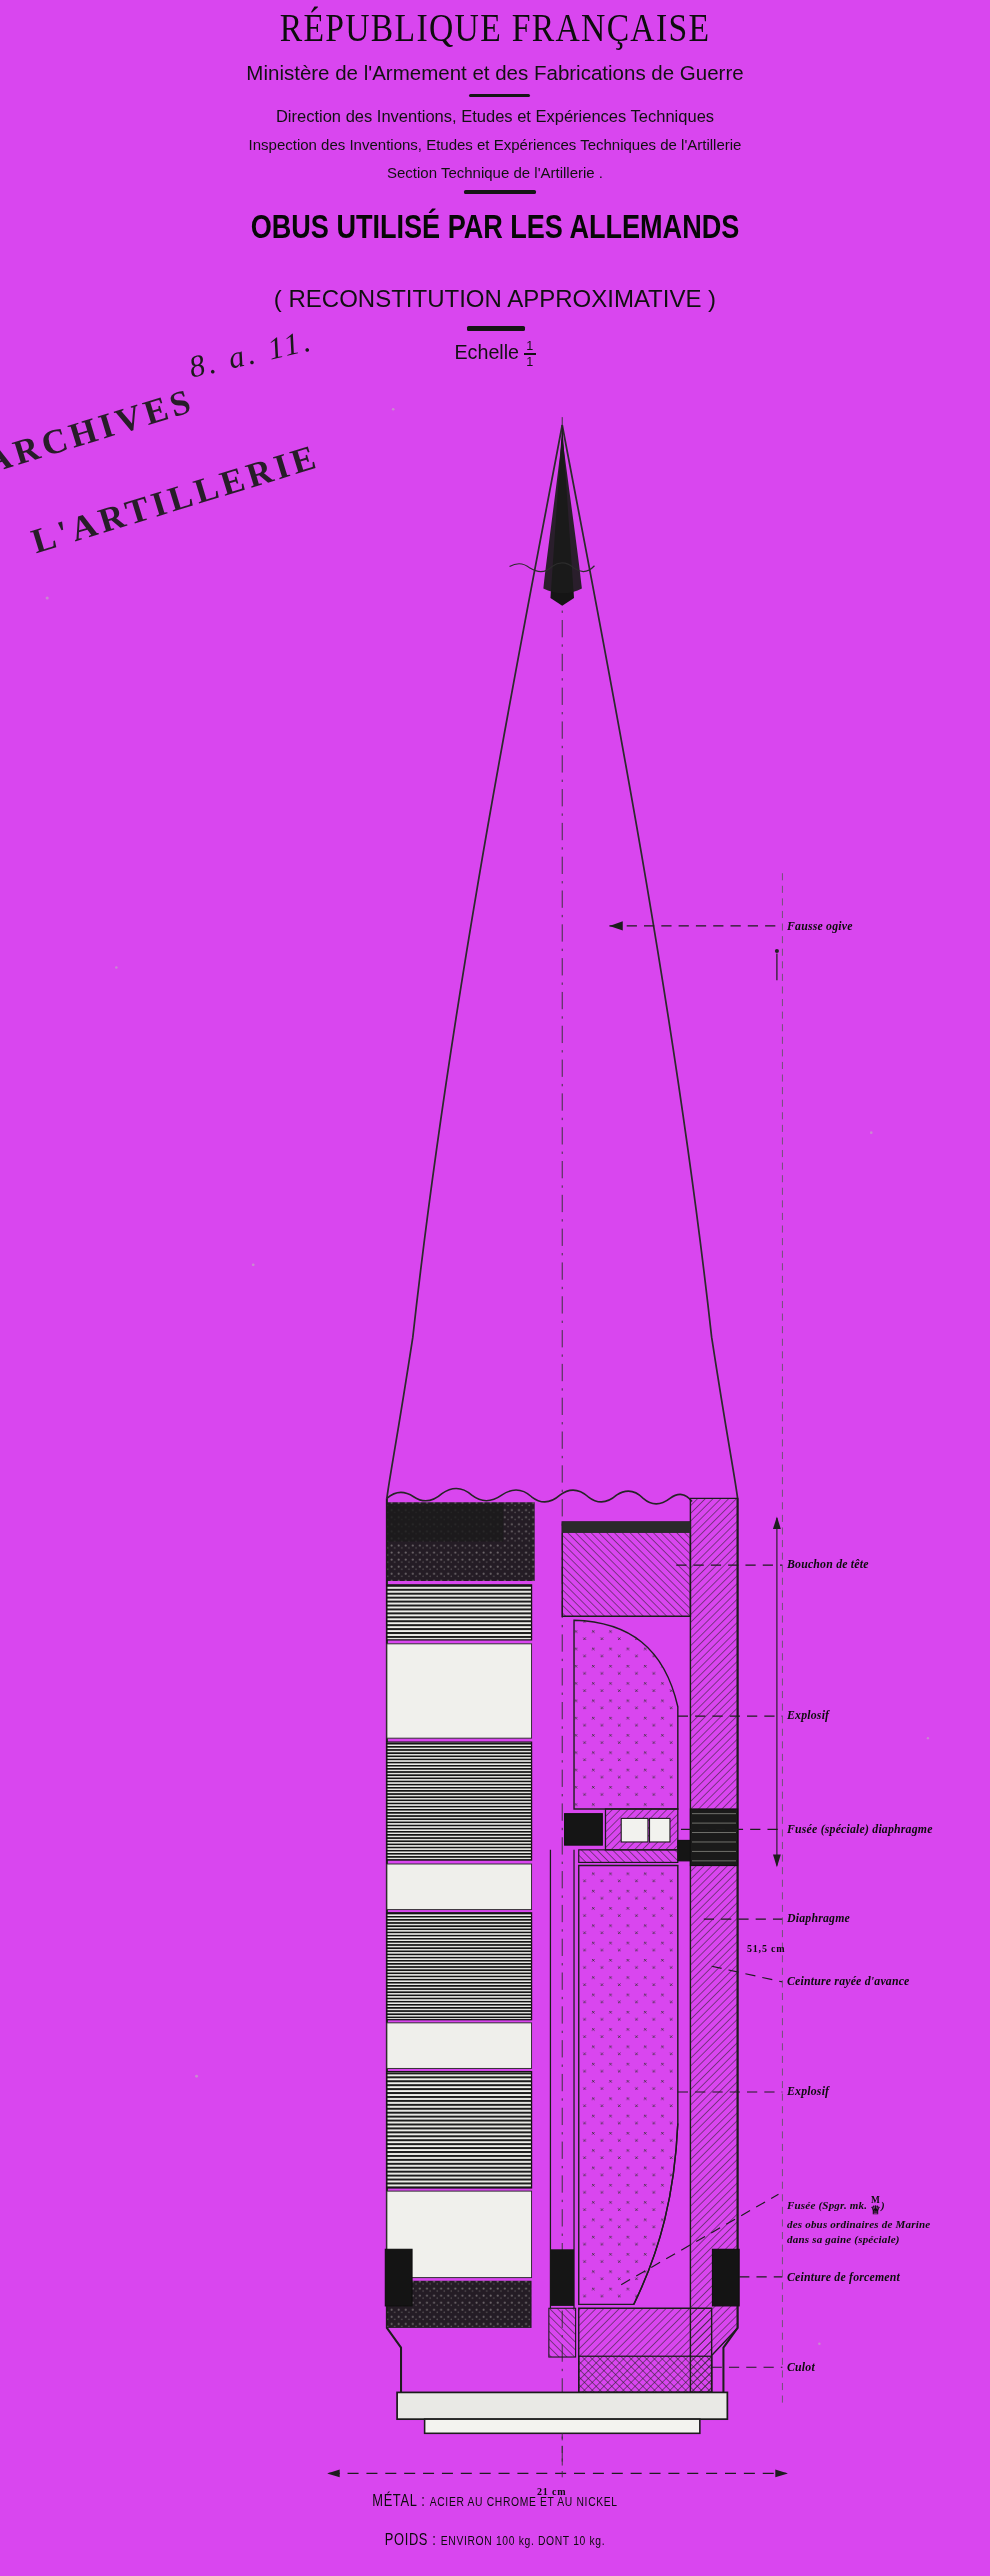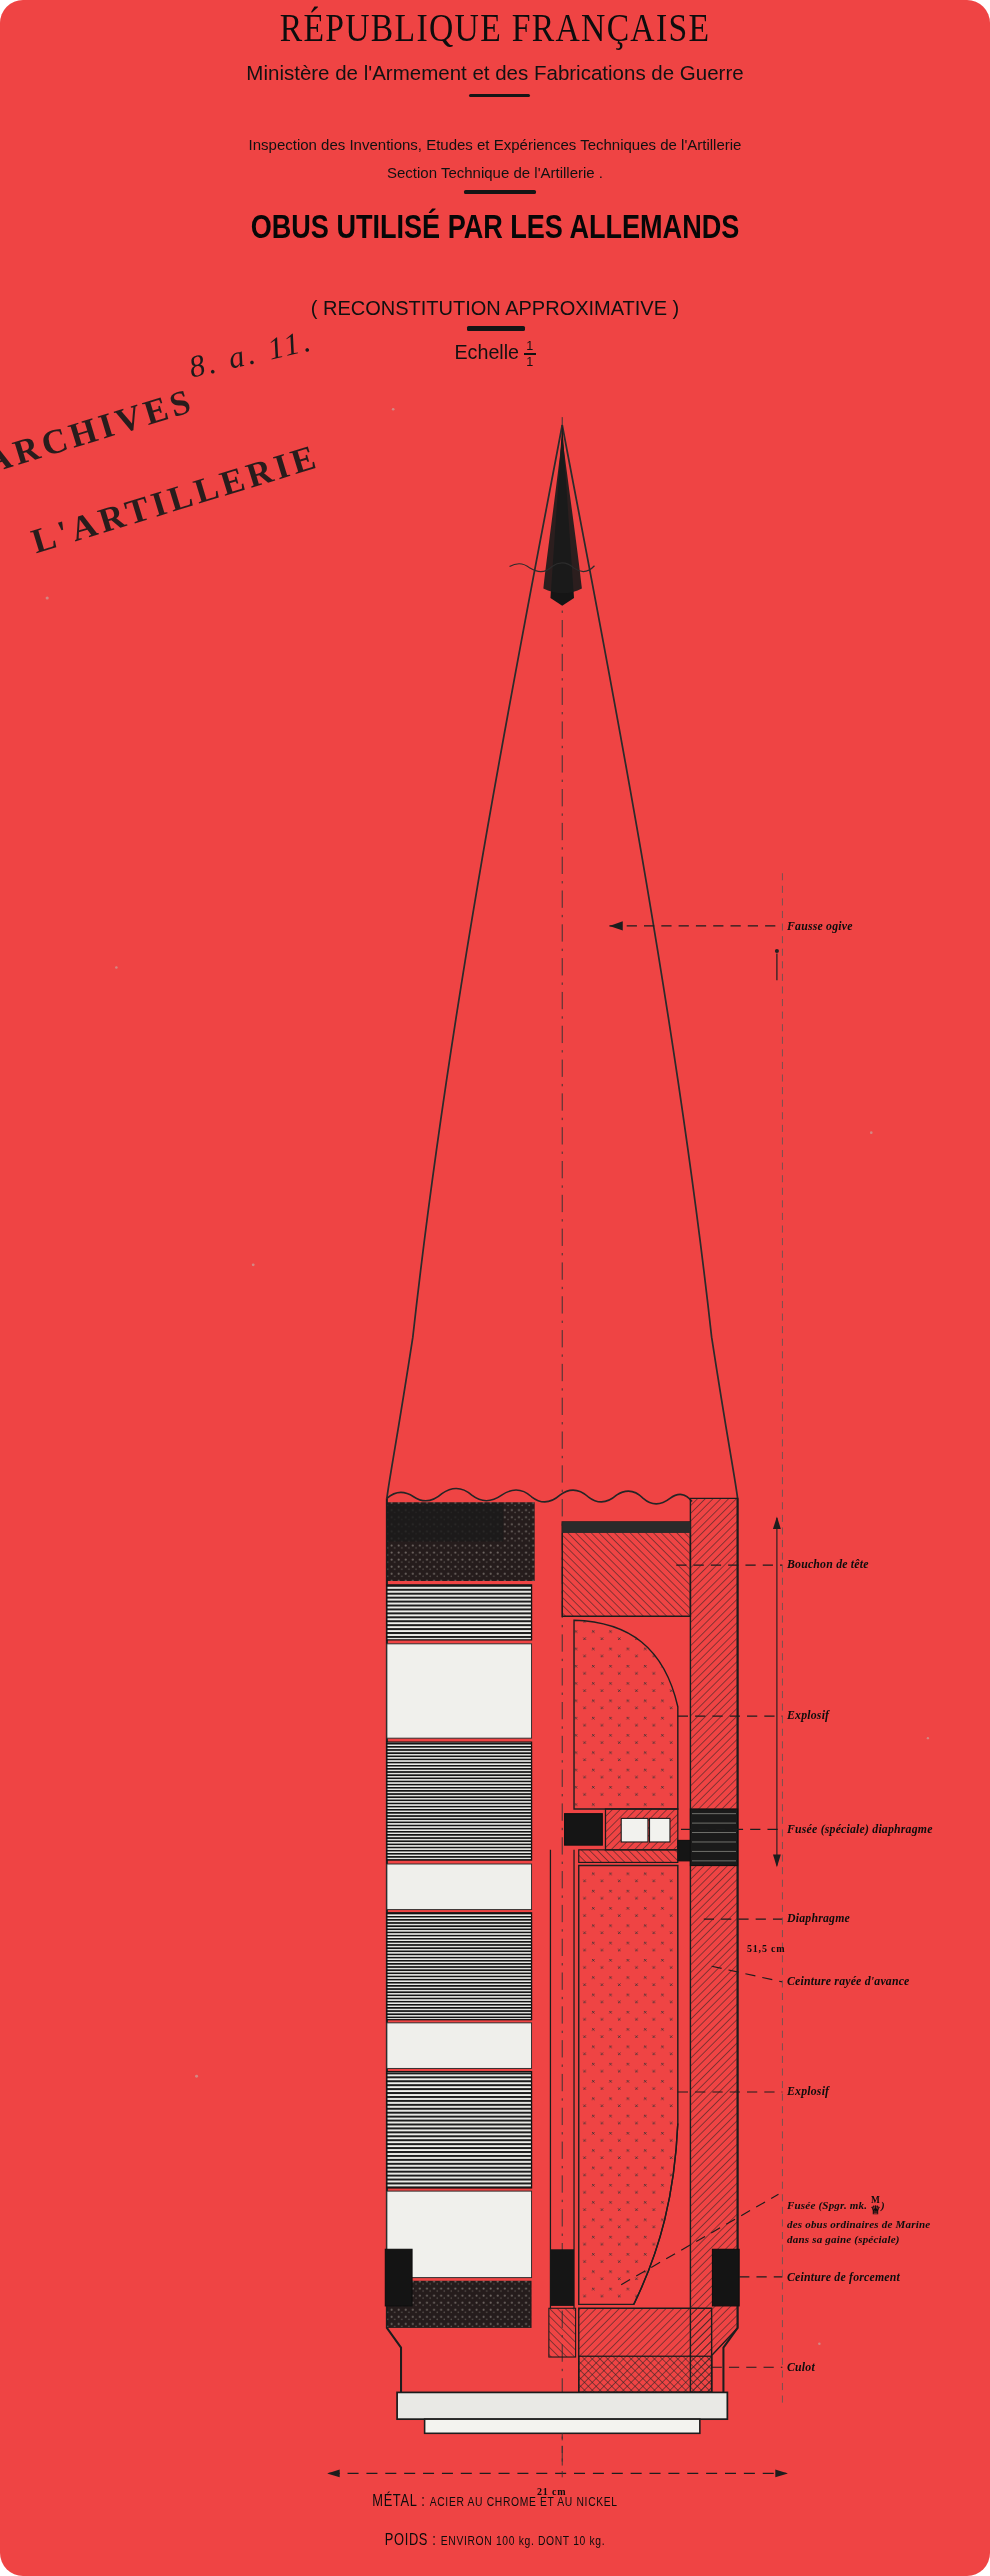--- a/index.html
+++ b/index.html
@@ -4,25 +4,24 @@
 <style>
   html, body {
     margin: 0;
     padding: 0;
     background: #ffffff;
   }
   #page {
     position: relative;
     width: 990px;
     height: 2576px;
-    background: #ef4444;
+    background: #d946ef;
     overflow: hidden;
     font-family: "Liberation Sans", sans-serif;
     color: #111111;
-    border-radius: 23px;
   }
 
   
   .ctr { position: absolute; left: 0; width: 100%; text-align: center; }
   .cond { transform: scaleX(0.82); transform-origin: center; }
 
   
   #masthead-title {
     top: 3.1px;
     font-family: "Liberation Serif", serif;
@@ -64,22 +63,22 @@
   #subtitle-serie {
     top: 260px;
     font-size: 19.7px;
     font-style: italic;
     font-family: "Liberation Serif", serif;
     color: #101010;
   }
   #subtitle-serie sup { font-size: 10.2px; }
 
   #subtitle-recons {
-    top: 297px;
-    font-size: 20px;
+    top: 285px;
+    font-size: 24px;
     color: #101010;
   }
 
   #echelle-wrap {
     position: absolute;
     top: 340px; left: 0; width: 100%;
     text-align: center;
     font-size: 19.7px;
   }
   #echelle-frac {
@@ -184,20 +183,21 @@
 <body>
 
 <div id="page">
 
   <div class="ctr cond" id="masthead-title">RÉPUBLIQUE FRANÇAISE</div>
 
   <div class="ctr" id="ministry-line">Ministère de l'Armement et des Fabrications de Guerre</div>
 
   <div class="rule-short" id="rule-1"></div>
 
+  <div class="ctr" id="direction-line">Direction des Inventions, Etudes et Expériences Techniques</div>
 
   <div class="ctr" id="inspection-line">Inspection des Inventions, Etudes et Expériences Techniques de l'Artillerie</div>
 
   <div class="ctr" id="section-line">Section Technique de l'Artillerie .</div>
 
   <div class="rule-short" id="rule-2"></div>
 
   <div class="ctr cond" id="main-title">OBUS UTILISÉ PAR LES ALLEMANDS</div>
 
 

